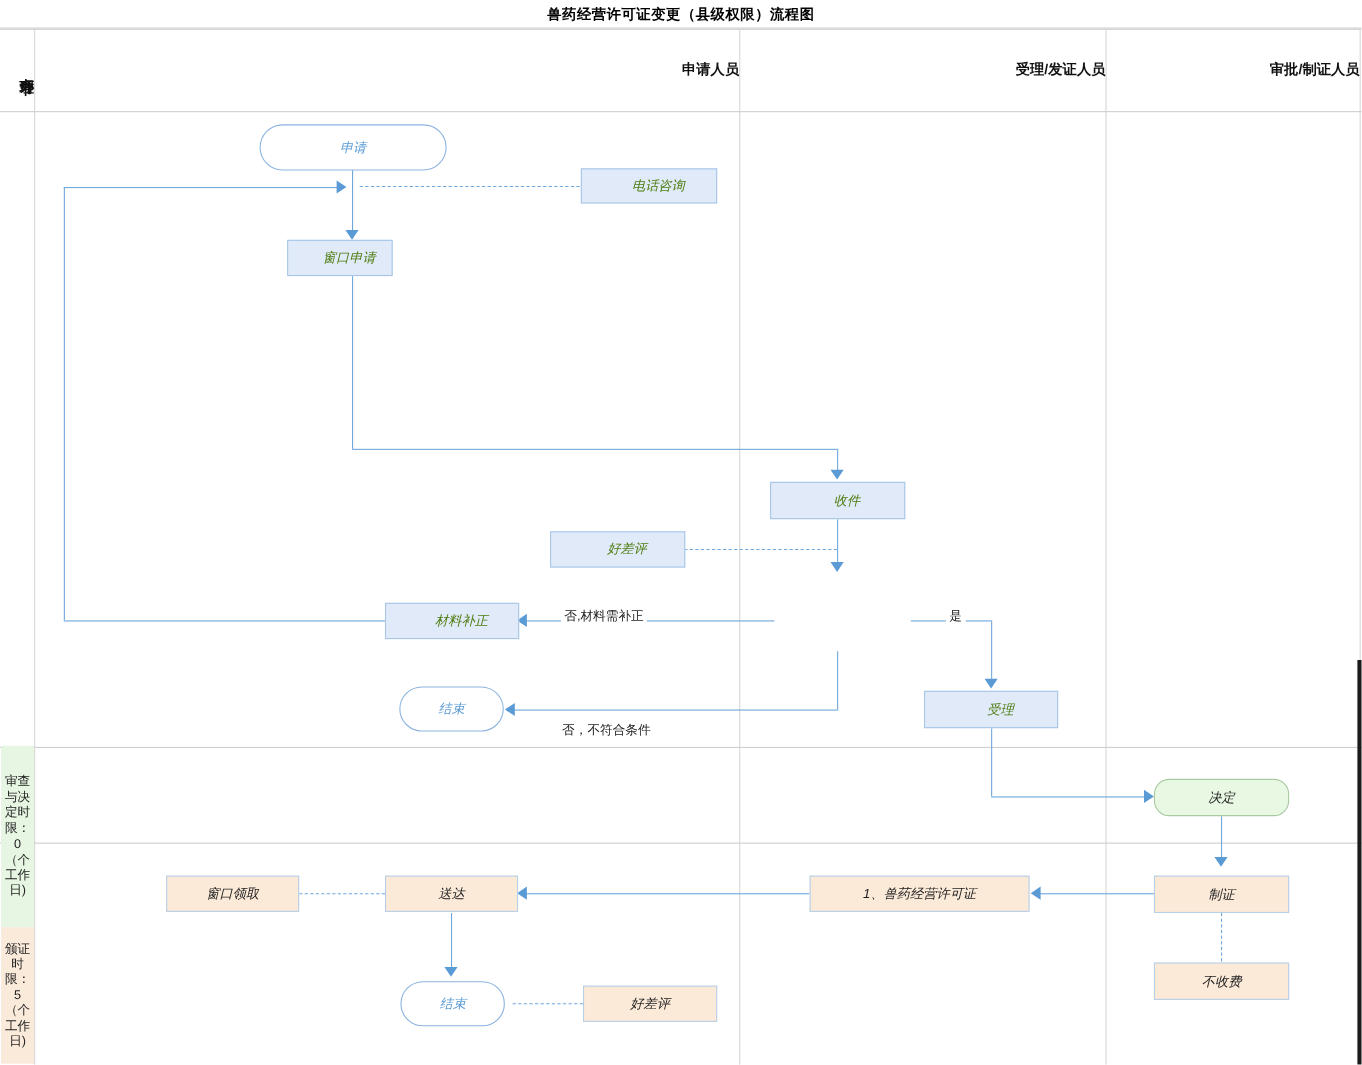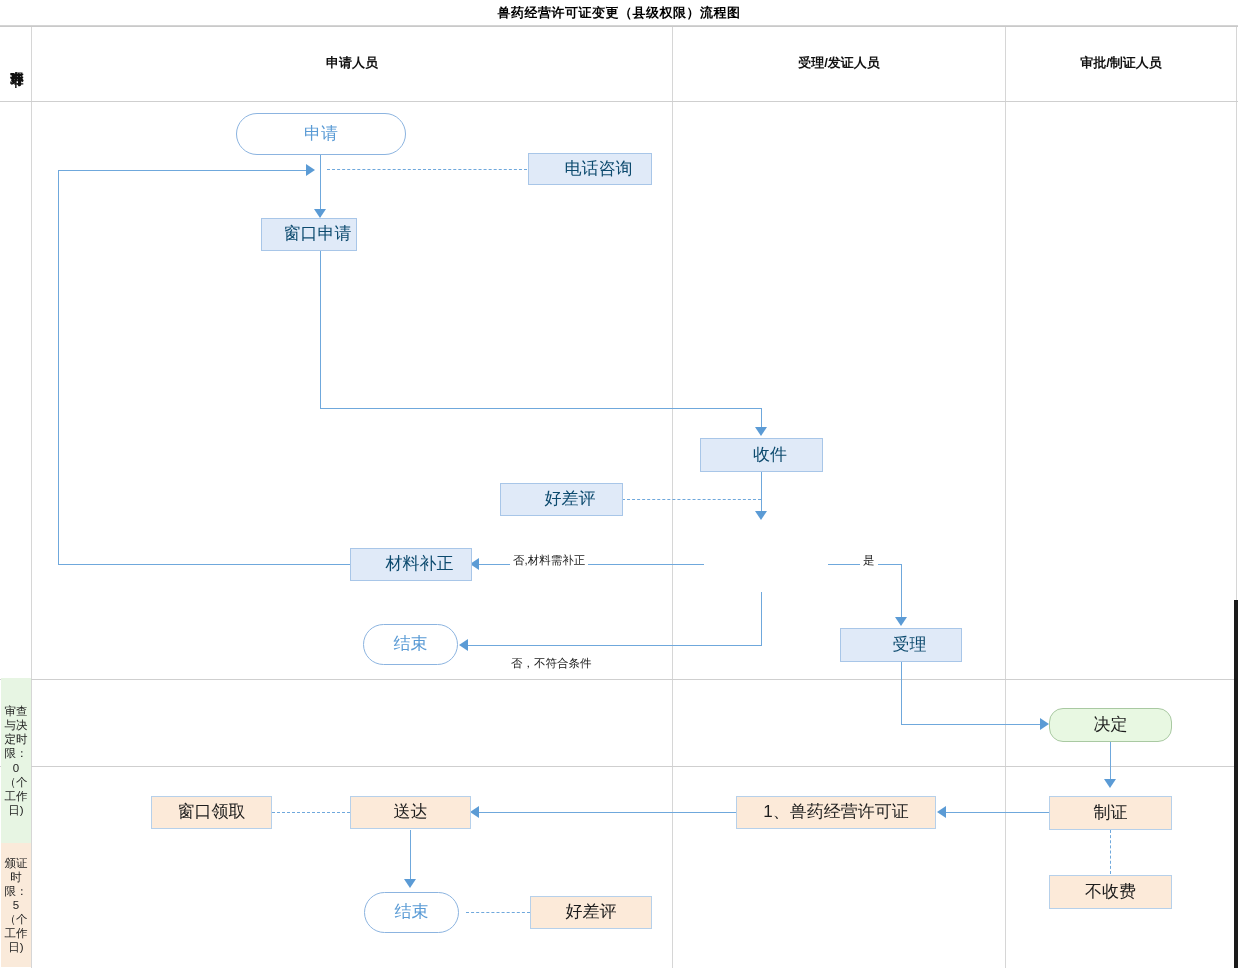--- a/index.html
+++ b/index.html
@@ -43,21 +43,21 @@
   }
   .hline {
     position: absolute; left: 0; width: 1238px; height: 1px;
     background: #cfcfcf;
   }
 
   
   .header-row { position: absolute; left: 0; top: 26px; width: 1238px; height: 74px; }
   .hdr-cell {
     position: absolute; top: 0; height: 74px;
-    display: flex; align-items: center; justify-content: center;
+    display: flex; align-items: center; justify-content: flex-end;
     font-size: 13px; font-weight: bold; color: #111111;
   }
   .hdr-vertical {
     writing-mode: vertical-rl; text-orientation: upright;
     letter-spacing: 1px; line-height: 1.15;
   }
 
   
   .side-cell {
     position: absolute; left: 1px; width: 30px;
@@ -69,24 +69,24 @@
     width: 26px; word-break: break-all; white-space: normal;
   }
   .side-blue  { background: #dde6f7; }
   .side-green { background: #e7f5e3; }
   .side-peach { background: #faeada; }
 
   
   .node {
     position: absolute;
     display: flex; align-items: center; justify-content: center;
-    font-size: 17px; line-height: 1.2;
+    font-size: 12px; line-height: 1.2; font-style: italic;
   }
   .node-rect {
-    background: #e0eaf8; border: 1px solid #a8c6e8; color: #0c4a6e; padding-left: 17px;
+    background: #e0eaf8; border: 1px solid #a8c6e8; color: #4d7c0f; padding-left: 17px;
   }
   .node-rect-peach {
     background: #fcead9; border: 1px solid #b6d0ea; color: #1d1d1d;
   }
   .node-rect-green {
     background: #e8f8e2; border: 1px solid #a9c9a2; color: #1d1d1d;
   }
   .node-stadium {
     background: #ffffff; border: 1px solid #8cb4e0; color: #5a9bd5;
     border-radius: 999px;

